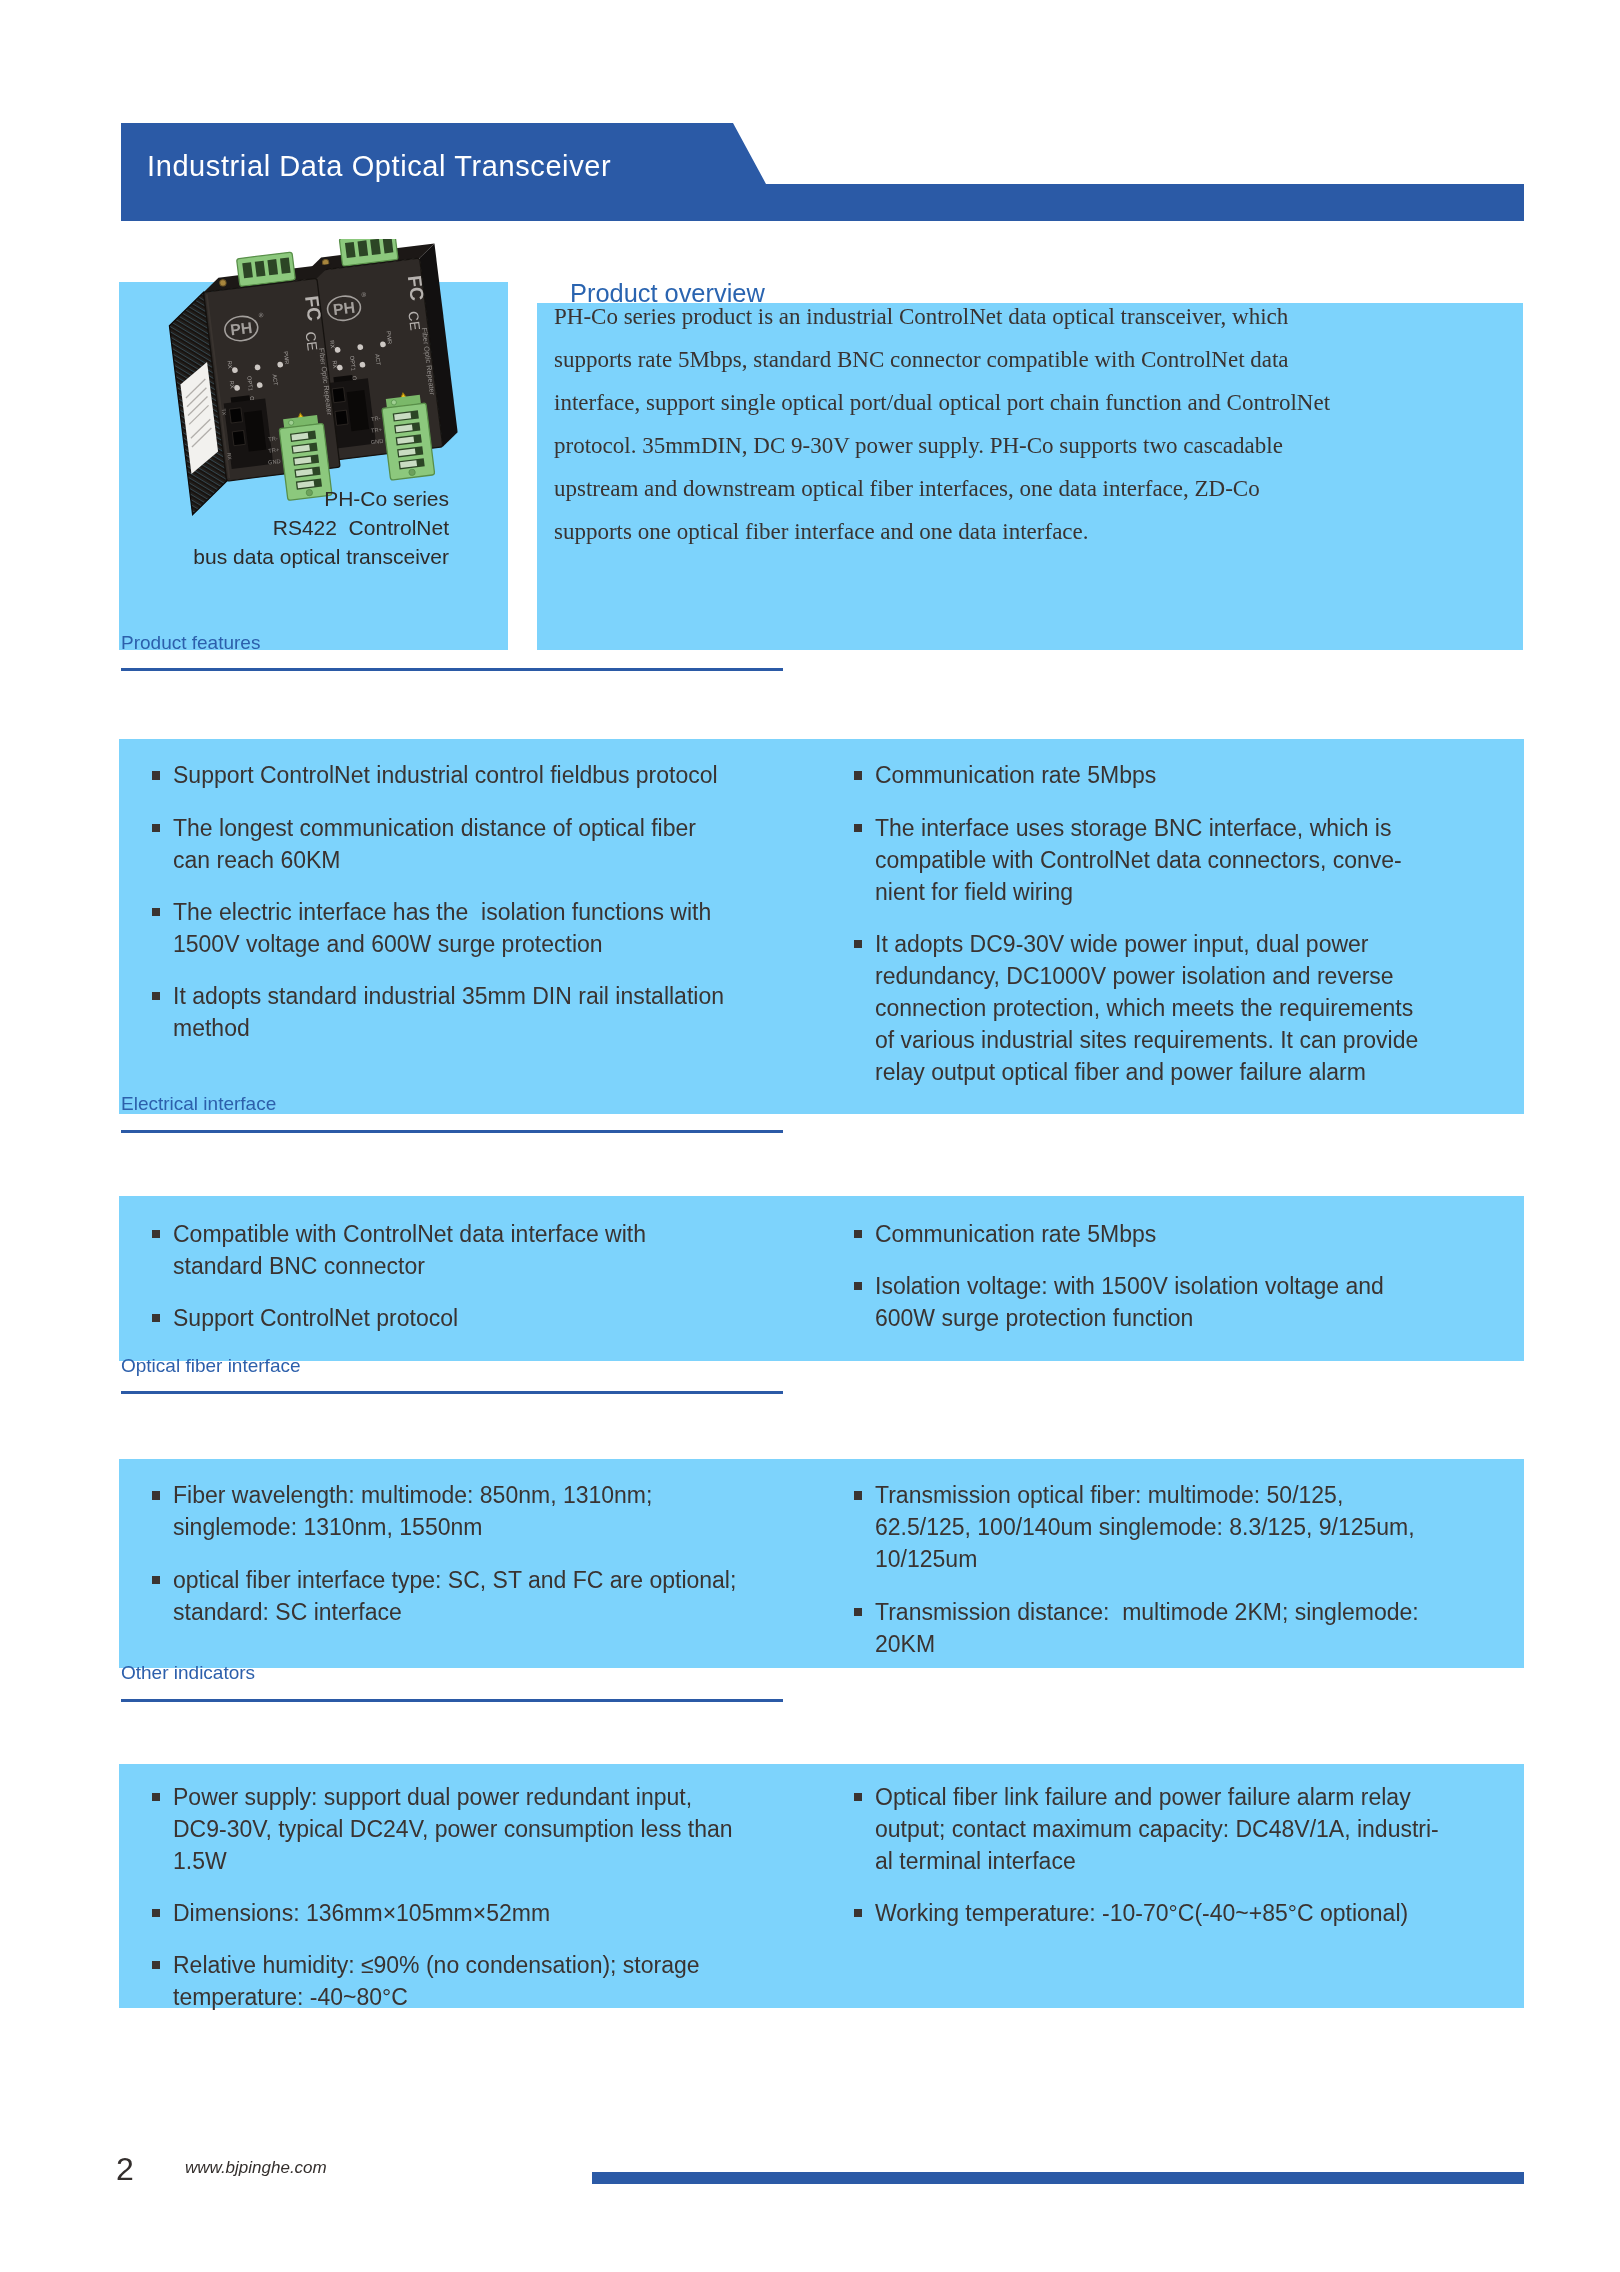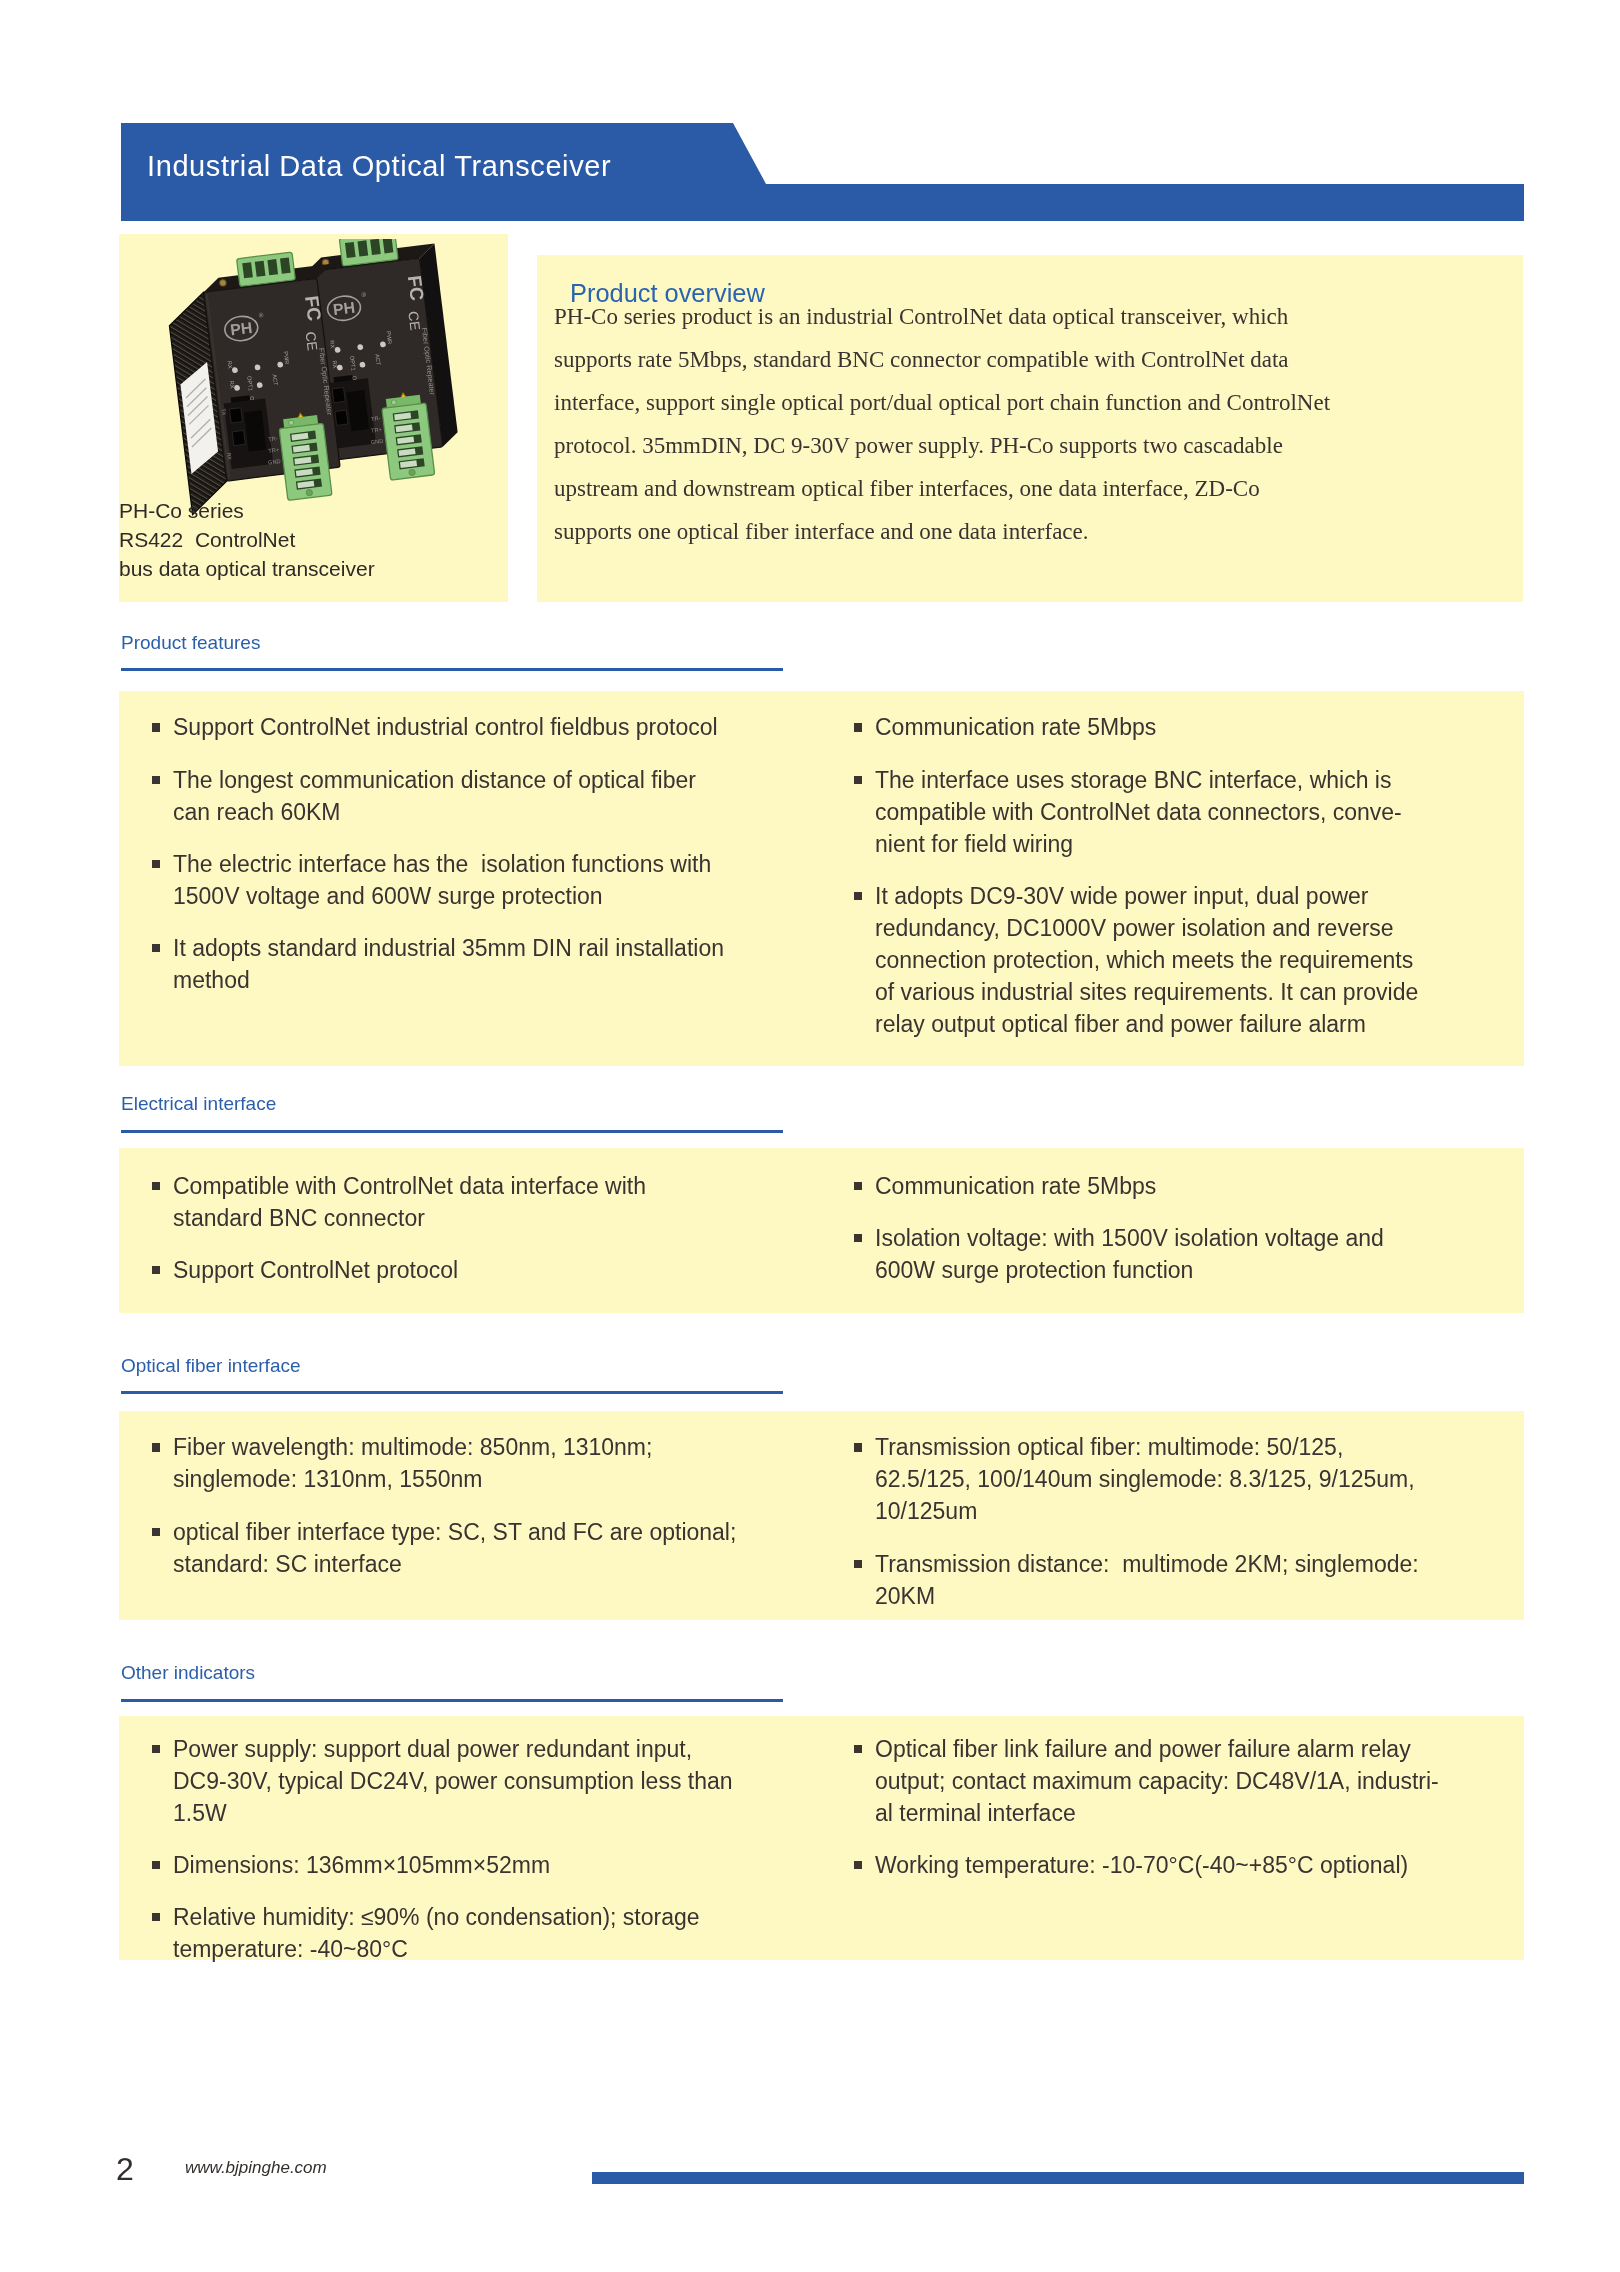--- a/index.html
+++ b/index.html
@@ -12,32 +12,32 @@
   .header-band{
     position:absolute;left:121px;top:123px;width:1403px;height:98px;
     background:#2b5aa6;
     clip-path:polygon(0 0,612px 0,645px 61px,1403px 61px,1403px 98px,0 98px);
   }
   .header-title{
     position:absolute;left:147px;top:150px;margin:0;
     font-size:29px;font-weight:normal;color:#ffffff;letter-spacing:0.6px;white-space:pre;
   }
   
-  .panel{position:absolute;background:#fef9c3;}
+  .panel{position:absolute;background:#7dd3fc;margin-top:48px;}
   .image-box{left:119px;top:234px;width:389px;height:368px;}
   .overview-box{left:537px;top:255px;width:986px;height:347px;}
   
   .overview-title{
     position:absolute;left:554px;top:263px;margin:16px;
     font-size:25.4px;font-weight:normal;color:#2a64b0;white-space:pre;
   }
   .overview-lines{position:absolute;left:554px;top:295px;font-family:Liberation Serif, serif;}
   .ov-line{font-size:23px;line-height:43px;color:#3a3331;white-space:pre;}
   
-  .caption{position:absolute;left:119px;top:496px;width:330px;text-align:left;}
+  .caption{position:absolute;left:119px;top:484px;width:330px;text-align:right;}
   .caption-line{font-size:21px;line-height:29px;color:#2f2a28;white-space:pre;}
   .device-svg{position:absolute;left:125px;top:239px;}
   
   .sec{position:absolute;left:0;top:0;width:100%;height:0;}
   .sec .sec-title{
     position:absolute;left:121px;top:var(--title-top);margin:0;
     font-size:19px;font-weight:normal;color:#2c5fab;white-space:pre;
   }
   .sec .rule{
     position:absolute;left:121px;top:var(--rule-top);width:662px;height:2.5px;

